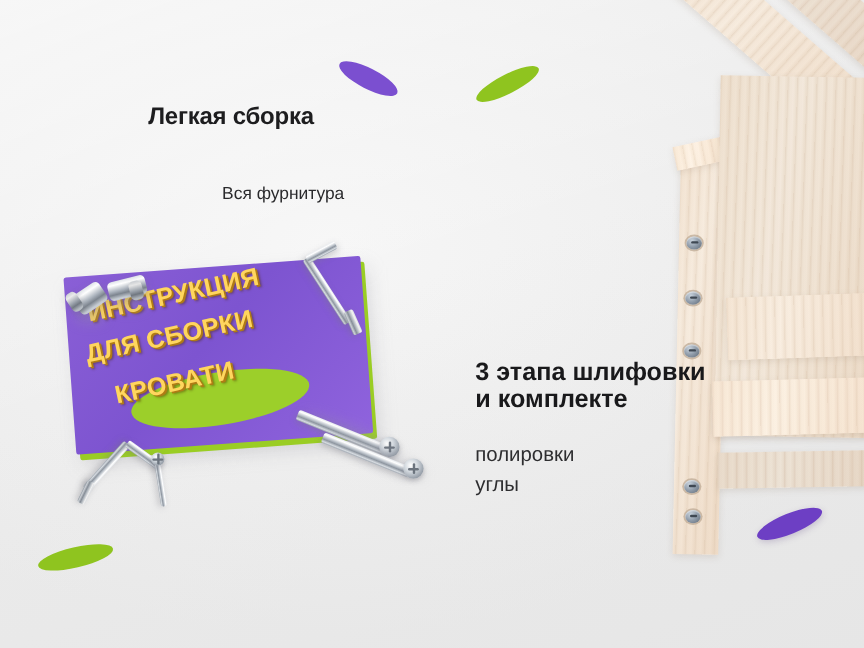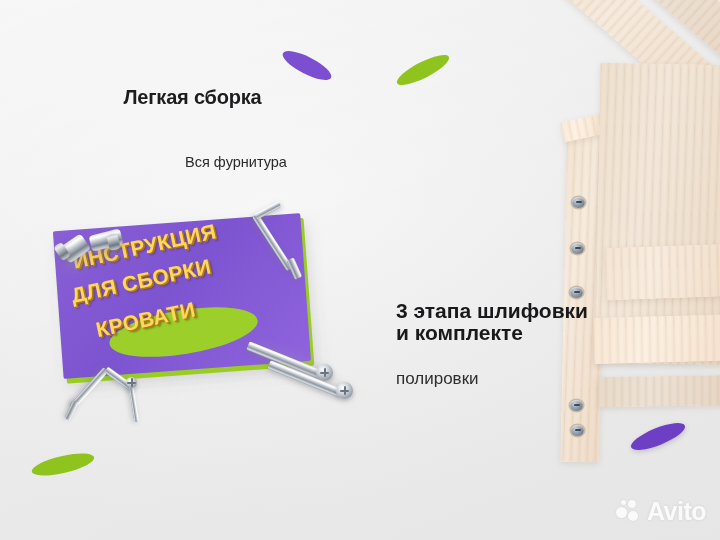--- a/index.html
+++ b/index.html
@@ -370,25 +370,17 @@
   <div class="metal-rod" style="left:269px; top:360px; width:78px; height:9px; transform: rotate(22deg); transform-origin: left center;"></div>
   <div class="screw-flathead" style="left:336px; top:382px;"></div>
 
   <div id="right-text-block">
     <div class="r-bold">3 этапа шлифовки</div>
     <div class="r-bold">и комплекте</div>
   </div>
 
   <div id="right-text-block-2">
     <div class="r-reg">полировки</div>
-  </div>
-
-  <div id="avito-watermark">
-    <div id="avito-dots">
-      <i id="avito-dot-a"></i>
-      <i id="avito-dot-b"></i>
-      <i id="avito-dot-c"></i>
-      <i id="avito-dot-d"></i>
-    </div>
-    <div id="avito-wordmark">Avito</div>
-  </div>
+    <div class="r-reg">углы</div>
+  </div>
+
 
 </div>
 
 </body></html>

